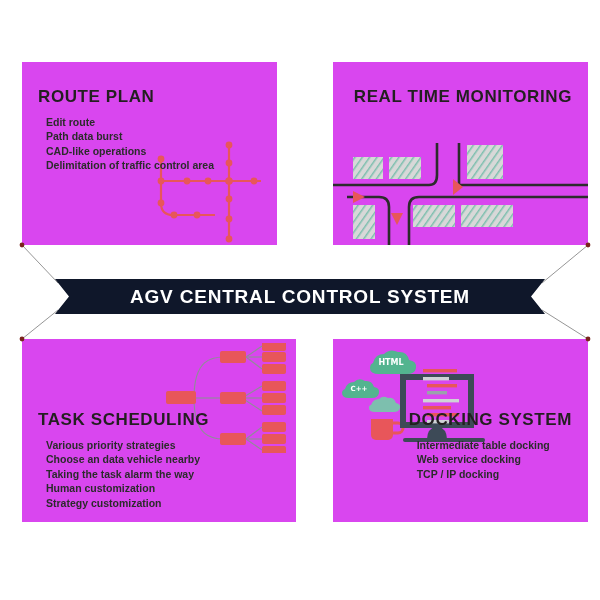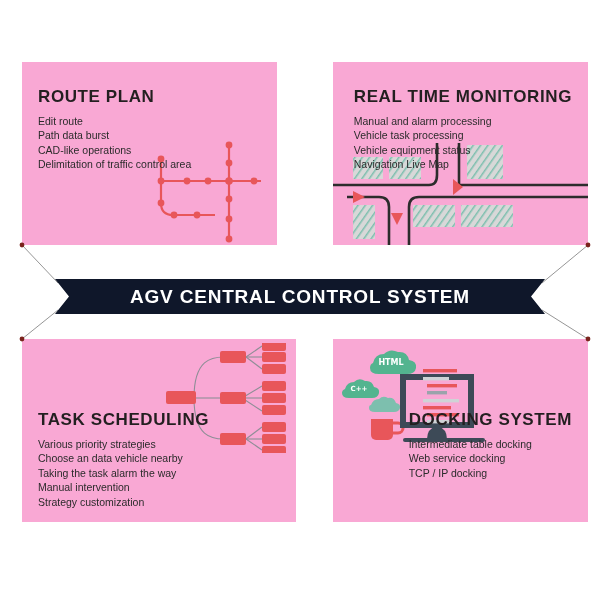--- a/index.html
+++ b/index.html
@@ -20,21 +20,21 @@
     position: absolute;
     left: 0; top: 0;
     width: 600px;
     height: 600px;
     background: #ffffff;
   }
 
   
   .panel {
     position: absolute;
-    background: #f9a8d4;
+    background: #d946ef;
     overflow: hidden;
   }
   #panel-route      { left: 22px;  top: 62px;  width: 255px; height: 183px; }
   #panel-monitor    { left: 333px; top: 62px;  width: 255px; height: 183px; }
   #panel-task       { left: 22px;  top: 339px; width: 255px; height: 183px; padding-left: 19px; }
   #panel-docking    { left: 333px; top: 339px; width: 255px; height: 183px; }
 
   .panel-text {
     position: absolute;
     z-index: 4;
@@ -46,22 +46,23 @@
     font-size: 17px;
     font-weight: bold;
     color: #231f20;
     letter-spacing: 0.6px;
     line-height: 1.1;
     margin: 0 0 7px 0;
     white-space: nowrap;
   }
   .panel-list {
     list-style: none;
-    margin: 0;
+    margin: 8px;
     padding: 0;
+    font-weight: bold;
   }
   .panel-list li {
     font-size: 10.5px;
     color: #2b2b2b;
     line-height: 14.5px;
     white-space: nowrap;
   }
 
   
   #route-text    { top: 26px; }
@@ -188,26 +189,20 @@
 
       <g fill="#e8565a">
         <polygon points="120,44 130,52 120,60"></polygon>
         <polygon points="20,56 32,62 20,68"></polygon>
         <polygon points="58,78 70,78 64,90"></polygon>
       </g>
     </svg>
 
     <div class="panel-text right" id="monitor-text">
       <div class="panel-title">REAL TIME MONITORING</div>
-      <ul class="panel-list">
-        <li>Manual and alarm processing</li>
-        <li>Vehicle task processing</li>
-        <li>Vehicle equipment status</li>
-        <li>Navigation Live Map</li>
-      </ul>
     </div>
   </div>
 
   <div class="panel" id="panel-task">
 
     <svg class="illus" id="task-illus" viewBox="0 0 130 110">
       <g stroke="#8e8e96" stroke-width="1.1" fill="none">
 
         <path d="M36 55 C36 16 54 14 66 14"></path>
         <path d="M36 55 L62 55"></path>
@@ -244,21 +239,21 @@
         <rect x="104" y="103" width="24" height="10" rx="2"></rect>
       </g>
     </svg>
 
     <div class="panel-text left" id="task-text">
       <div class="panel-title">TASK SCHEDULING</div>
       <ul class="panel-list">
         <li>Various priority strategies</li>
         <li>Choose an data vehicle nearby</li>
         <li>Taking the task alarm the way</li>
-        <li>Manual intervention</li>
+        <li>Human customization</li>
         <li>Strategy customization</li>
       </ul>
     </div>
   </div>
 
   <div class="panel" id="panel-docking">
 
     <svg class="illus" id="docking-illus" viewBox="0 0 165 110">
 
       <g>

